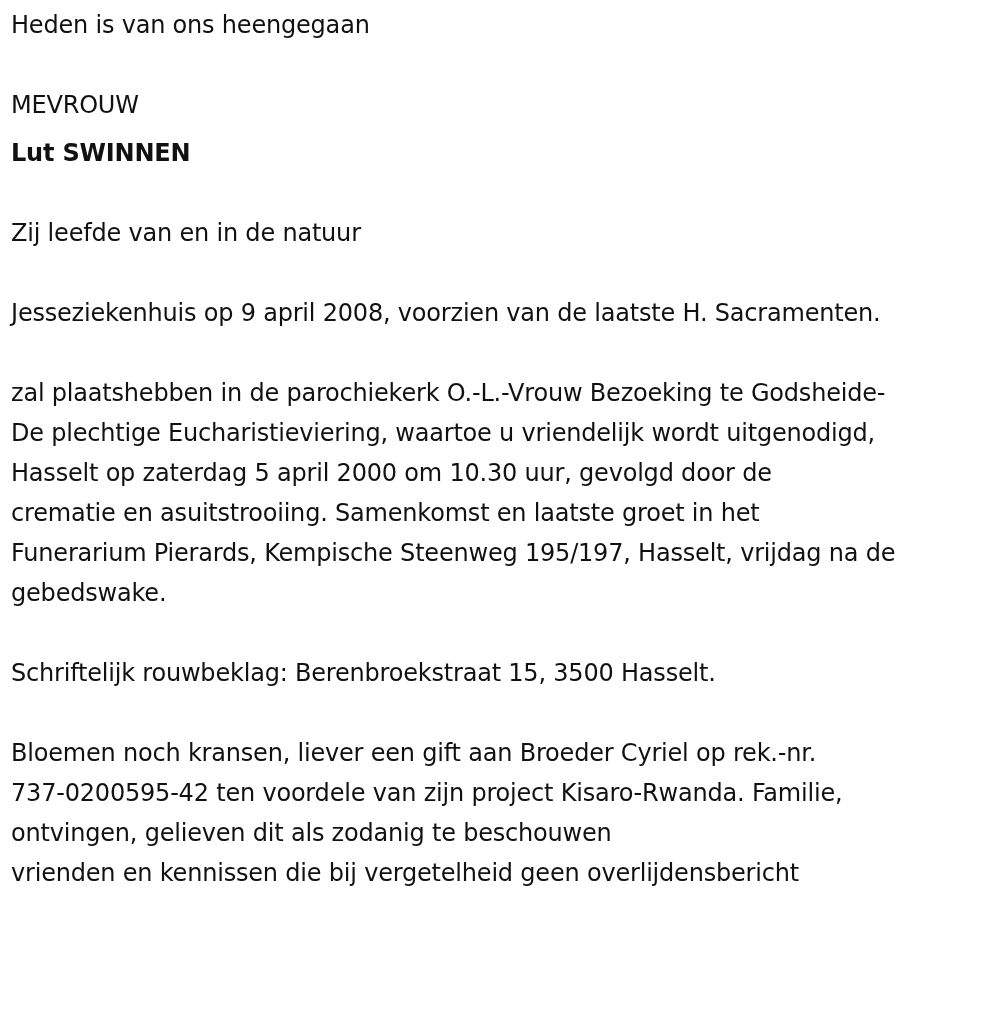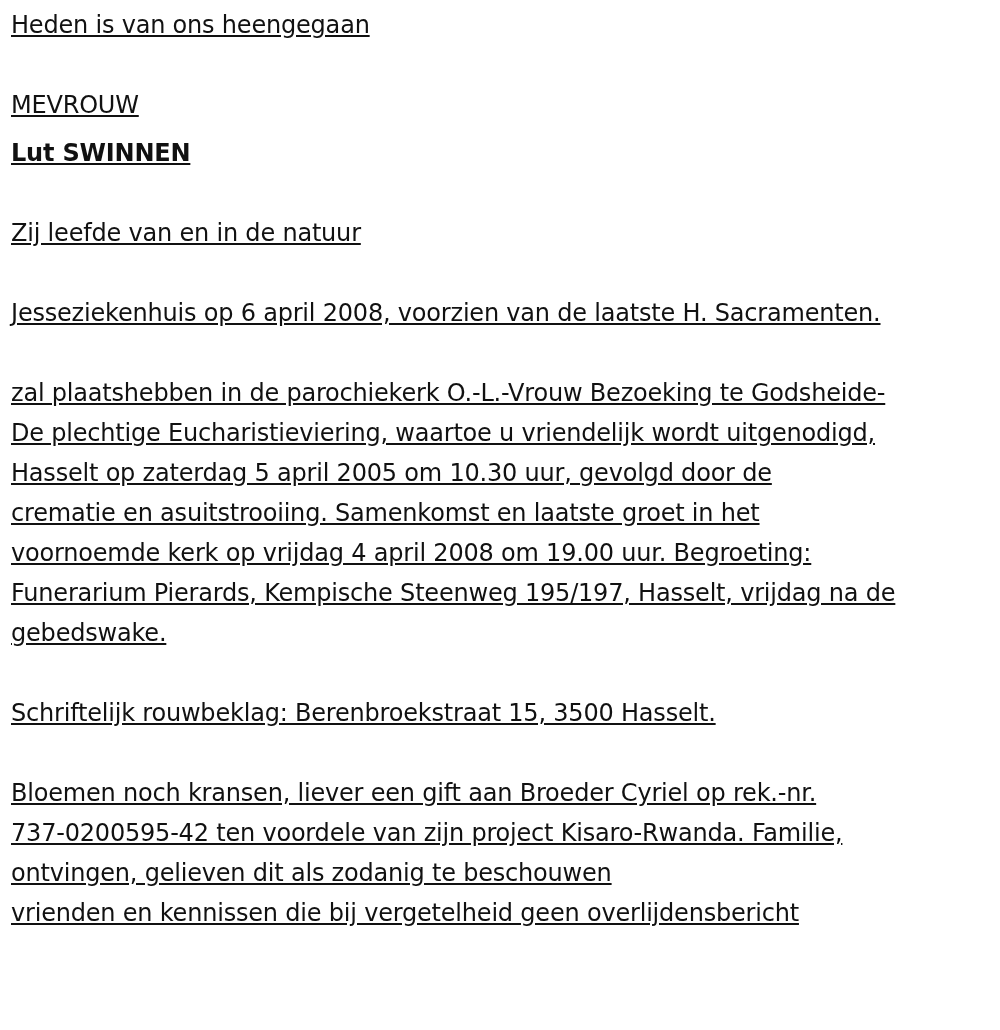--- a/index.html
+++ b/index.html
@@ -29,47 +29,45 @@
       height: 40px;
     }
     .small-gap {
       height: 8px;
     }
     .name {
       font-weight: bold;
     }
     .line {
       white-space: nowrap;
-      text-decoration: underline;
     }
   </style>
 </head>
 <body>
 
 <div class="doc">
   <p class="line">Heden is van ons heengegaan</p>
   <div class="gap"></div>
   <p class="line">MEVROUW</p>
   <div class="small-gap"></div>
   <p class="line name">Lut SWINNEN</p>
   <div class="gap"></div>
   <p class="line">Zij leefde van en in de natuur</p>
   <div class="gap"></div>
 
   <div>
-    <p class="line">Jesseziekenhuis op 6 april 2008, voorzien van de laatste H. Sacramenten.</p>
+    <p class="line">Jesseziekenhuis op 9 april 2008, voorzien van de laatste H. Sacramenten.</p>
   </div>
   <div class="gap"></div>
 
   <div>
     <p class="line">zal plaatshebben in de parochiekerk O.-L.-Vrouw Bezoeking te Godsheide-</p>
     <p class="line">De plechtige Eucharistieviering, waartoe u vriendelijk wordt uitgenodigd,</p>
-    <p class="line">Hasselt op zaterdag 5 april 2005 om 10.30 uur, gevolgd door de</p>
+    <p class="line">Hasselt op zaterdag 5 april 2000 om 10.30 uur, gevolgd door de</p>
     <p class="line">crematie en asuitstrooiing. Samenkomst en laatste groet in het</p>
-    <p class="line">voornoemde kerk op vrijdag 4 april 2008 om 19.00 uur. Begroeting:</p>
     <p class="line">Funerarium Pierards, Kempische Steenweg 195/197, Hasselt, vrijdag na de</p>
     <p class="line">gebedswake.</p>
   </div>
   <div class="gap"></div>
 
   <p class="line">Schriftelijk rouwbeklag: Berenbroekstraat 15, 3500 Hasselt.</p>
   <div class="gap"></div>
 
   <div>
     <p class="line">Bloemen noch kransen, liever een gift aan Broeder Cyriel op rek.-nr.</p>

